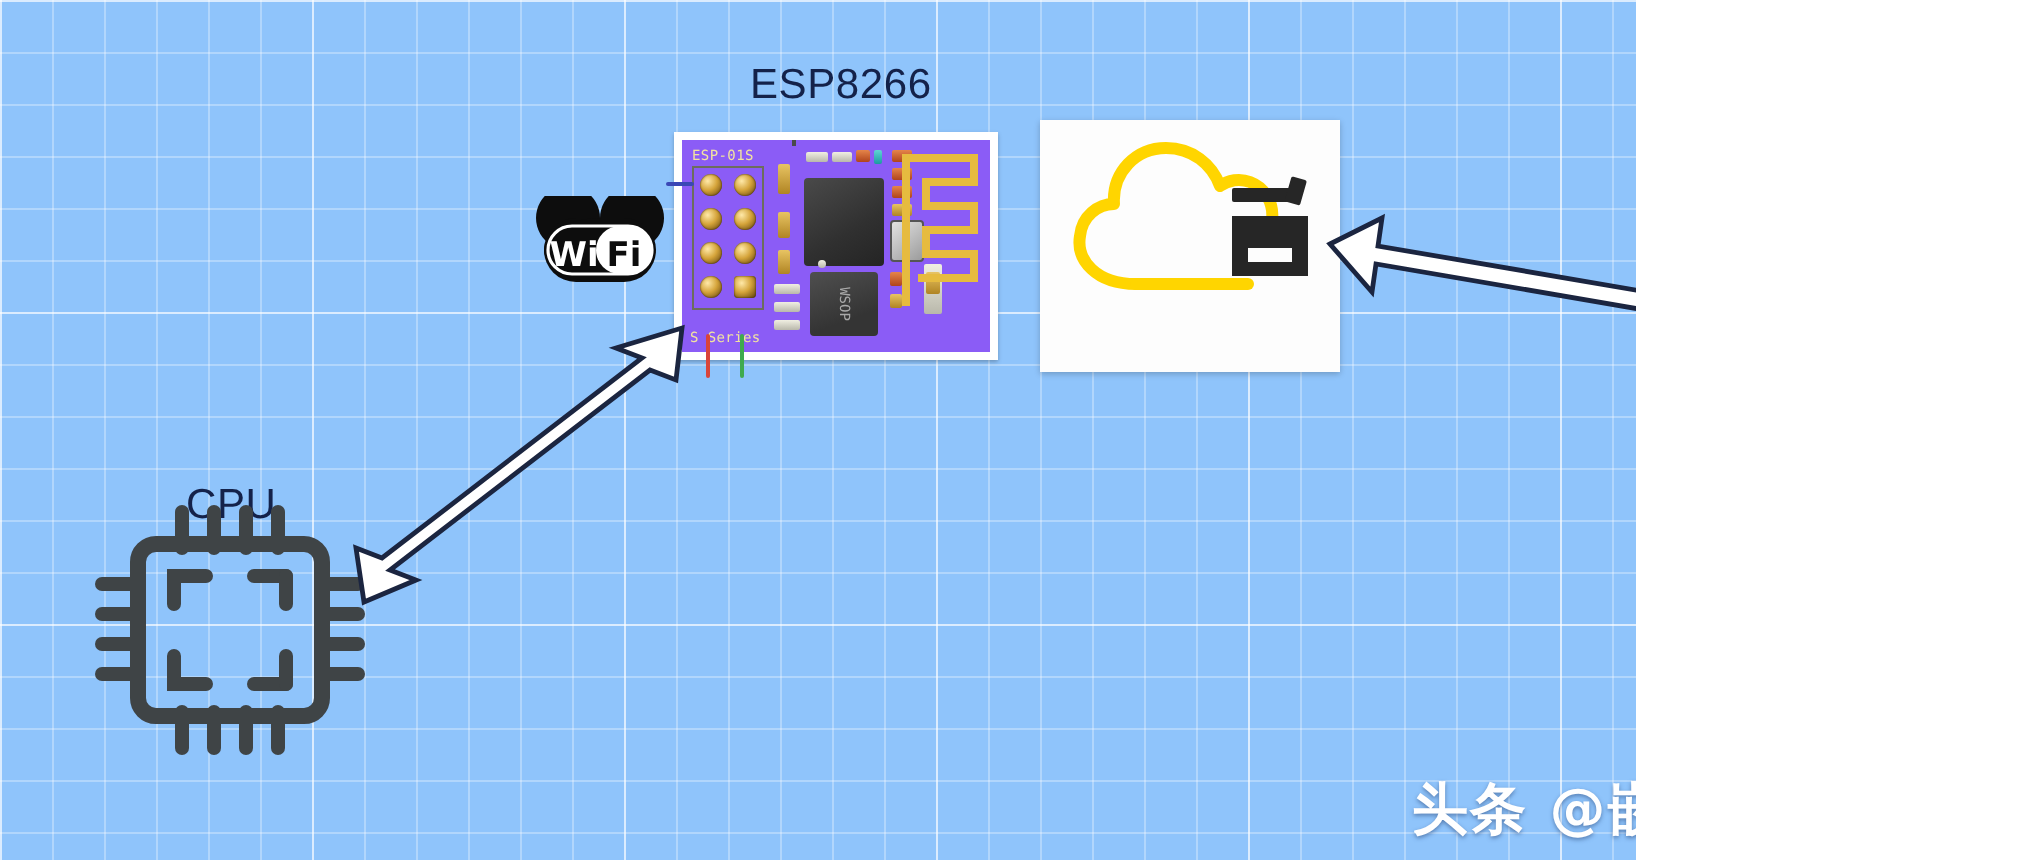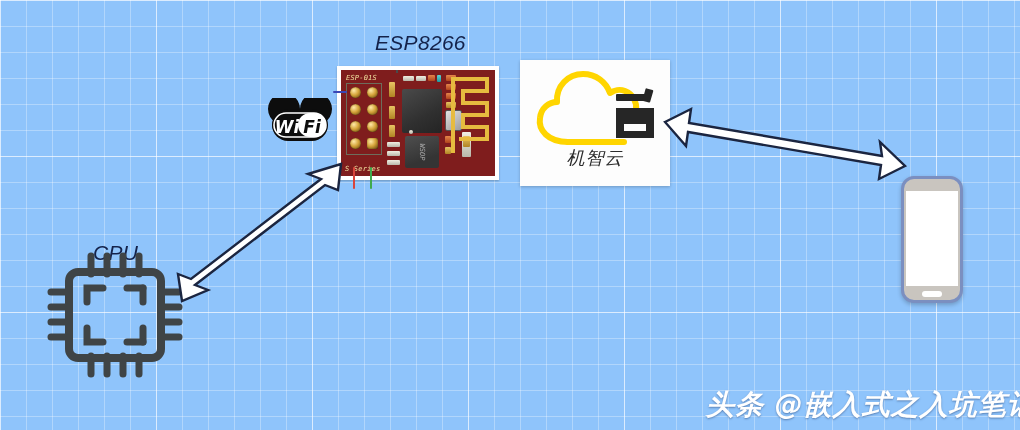--- a/index.html
+++ b/index.html
@@ -8,32 +8,31 @@
   }
   body {
     width: 1020px;
     height: 430px;
     font-family: "Liberation Sans", sans-serif;
     overflow: hidden;
   }
 
   #canvas {
     position: relative;
-    width: 1020px;
+    width: 818px;
     height: 430px;
     background-color: #8fc4fb;
     background-image:
       linear-gradient(to right, rgba(255,255,255,0.30) 1px, transparent 1px),
       linear-gradient(to bottom, rgba(255,255,255,0.30) 1px, transparent 1px),
       linear-gradient(to right, rgba(255,255,255,0.55) 1px, transparent 1px),
       linear-gradient(to bottom, rgba(255,255,255,0.55) 1px, transparent 1px);
     background-size: 26px 26px, 26px 26px, 156px 156px, 156px 156px;
     background-position: 0 0, 0 0, 0 0, 0 0;
     overflow: hidden;
-    font-style: italic;
   }
 
   .lbl {
     position: absolute;
     color: #14224a;
     font-size: 21px;
     letter-spacing: 0.3px;
     white-space: nowrap;
   }
 
@@ -52,21 +51,21 @@
     height: 114px;
     background: #ffffff;
     padding: 4px;
     box-sizing: border-box;
     box-shadow: 0 1px 2px rgba(0,0,0,0.25);
   }
   #esp-pcb {
     position: relative;
     width: 100%;
     height: 100%;
-    background: #7f1d1d;
+    background: #8b5cf6;
     overflow: hidden;
   }
   .pcb-text {
     position: absolute;
     color: #f2e3a0;
     font-family: "DejaVu Sans Mono", monospace;
     font-size: 7px;
     letter-spacing: 0.2px;
     white-space: nowrap;
   }
@@ -365,21 +364,20 @@
                C112,47 116,50 118,54" fill="none" stroke="#ffd500" stroke-width="6" stroke-linecap="round" stroke-linejoin="round"></path>
       <path d="M40,78 L96,78" fill="none" stroke="#ffd500" stroke-width="6" stroke-linecap="round"></path>
 
       <g fill="#262626">
         <rect x="88" y="30" width="34" height="7" rx="1"></rect>
         <rect x="116" y="25" width="8" height="13" rx="1" transform="rotate(16 120 31)"></rect>
         <path d="M92,44 h34 v30 h-30 v-7 h22 v-7 h-22 v14 h-8 z"></path>
         <rect x="88" y="44" width="8" height="30"></rect>
       </g>
     </svg>
-    <div id="cloud-text">机智云</div>
   </div>
 
   <div id="phone">
     <div id="phone-screen"></div>
     <div id="phone-home"></div>
   </div>
 
   <svg id="arrow-left-svg" class="arrow-svg" viewBox="0 0 200 145">
     <polygon points="181,4 178,30 165,25 35,125 48,130 22,141 18,114 31,119 161,19 148,14" fill="#ffffff" stroke="#1b2540" stroke-width="2.4" stroke-linejoin="miter"></polygon>
   </svg>

